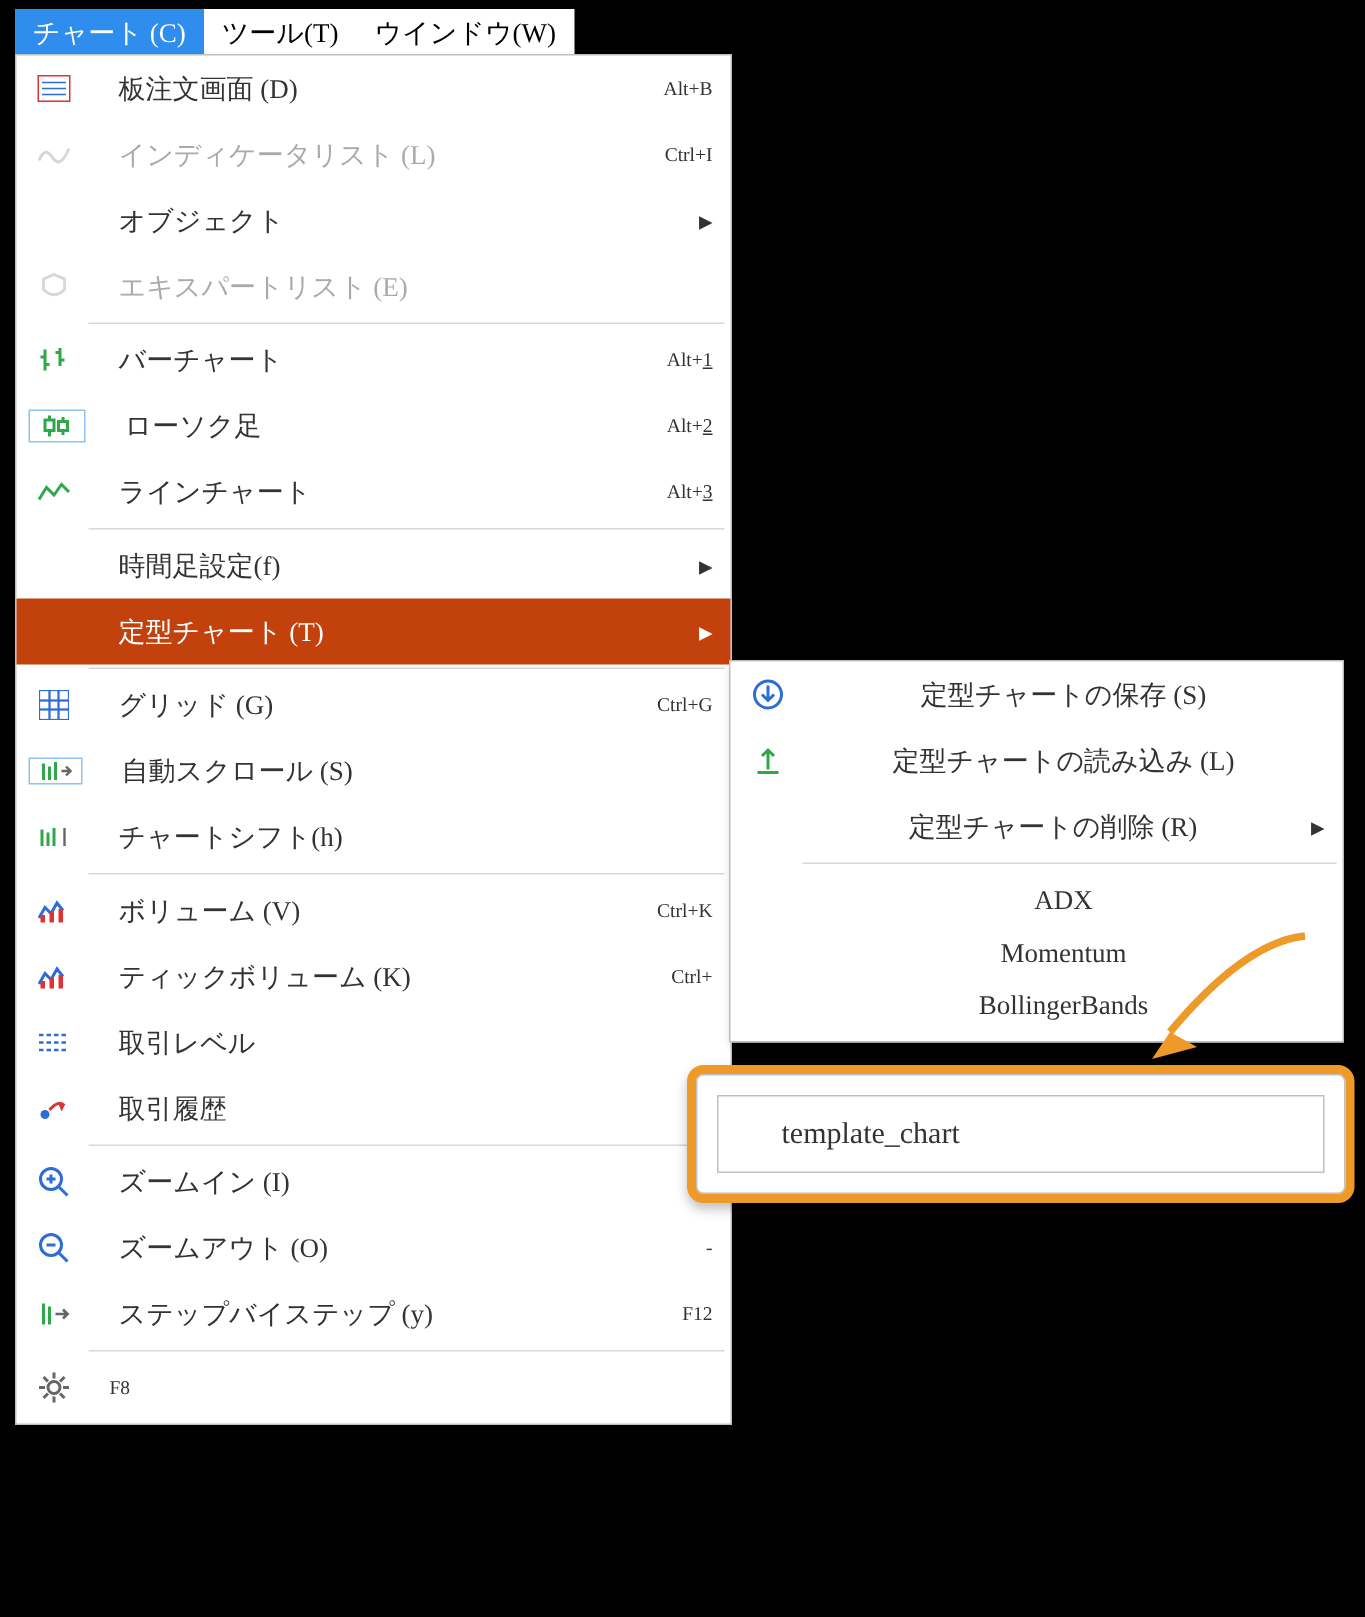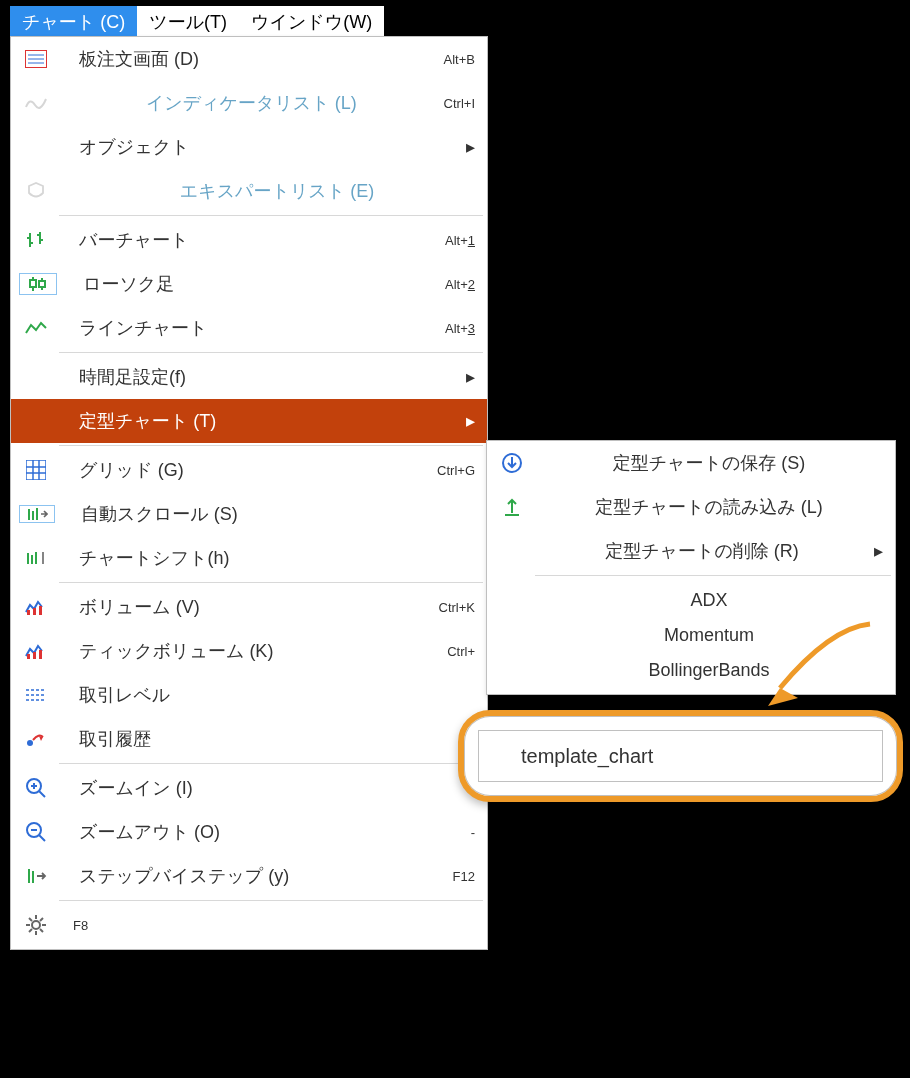--- a/index.html
+++ b/index.html
@@ -9,20 +9,21 @@
     height: 1078px;
     background: #000;
     font-family: "Yu Gothic UI", "Segoe UI", Meiryo, sans-serif;
     font-size: 18px;
     overflow: hidden;
   }
   .stage {
     position: relative;
     width: 910px;
     height: 1078px;
+    font-family: Liberation Serif, serif;
   }
   
   .menubar {
     position: absolute;
     left: 10px;
     top: 6px;
     height: 30px;
     display: flex;
     background: #fff;
   }
@@ -49,22 +50,21 @@
   .dropdown .row, .dropdown .row-hi, .dropdown .row-in {
     display: flex;
     align-items: center;
     height: 44px;
     padding: 0 12px 0 8px;
     color: #333;
     gap: 20px;
   }
   .dropdown .row-in .icon, .dropdown .row-in .label{
     opacity: .60;
-    color: #0369a1;
-    text-align: center;
+    color: #737373;
   }
   .dropdown .row-hi {
     background: #c2410c;
     color: #fff;
     position: relative;
   }
   .dropdown .icon {
     width: 34px;
     flex: 0 0 34px;
     display: flex;
@@ -130,21 +130,21 @@
     background: #d8d8d8;
   }
   
   .callout {
     position: absolute;
     left: 458px;
     top: 710px;
     width: 445px;
     height: 92px;
     border: 6px solid #ee9a29;
-    border-radius: 32px;
+    border-radius: 11px;
     background: #fff;
     box-shadow: 0 4px 8px rgba(0,0,0,.25), inset 0 0 0 1px #c0c0c0;
     box-sizing: border-box;
   }
   .callout .inner {
     position: absolute;
     left: 14px; right: 14px; top: 14px; bottom: 14px;
     border: 1px solid #c0c0c0;
     display: flex;
     align-items: center;

